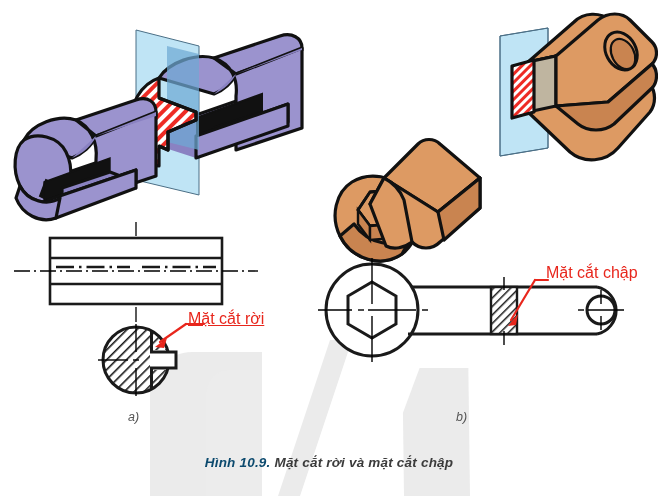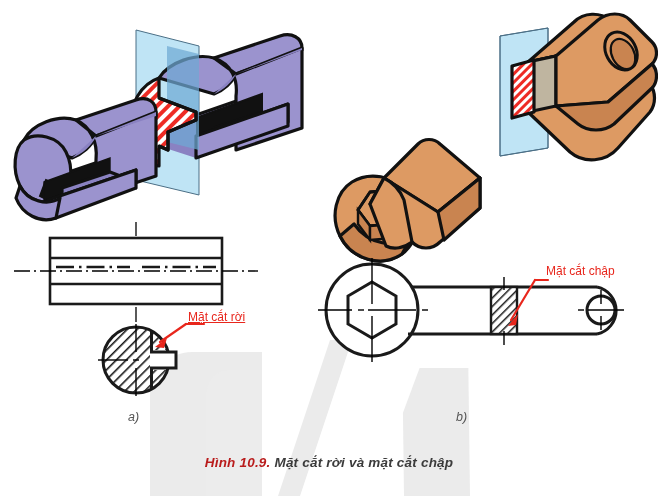--- a/index.html
+++ b/index.html
@@ -29,31 +29,31 @@
     left: 0;
     top: 455px;
     width: 658px;
     text-align: center;
     font-size: 13.5px;
     font-style: italic;
     font-weight: bold;
     letter-spacing: 0.2px;
     white-space: nowrap;
   }
-  .cap-num { color: #b91c1c; }
+  .cap-num { color: #0c4a6e; }
   .cap-txt { color: #3b3b3b; }
   .sub-label {
     position: absolute;
     font-size: 12.5px;
     font-style: italic;
     color: #555555;
   }
   .red-label {
     position: absolute;
-    font-size: 12px;
+    font-size: 16px;
     color: #e8261c;
     white-space: nowrap;
     font-family: "Liberation Sans", sans-serif;
   }
 </style>
 </head>
 <body>
 
 <div id="figure-root">
 

